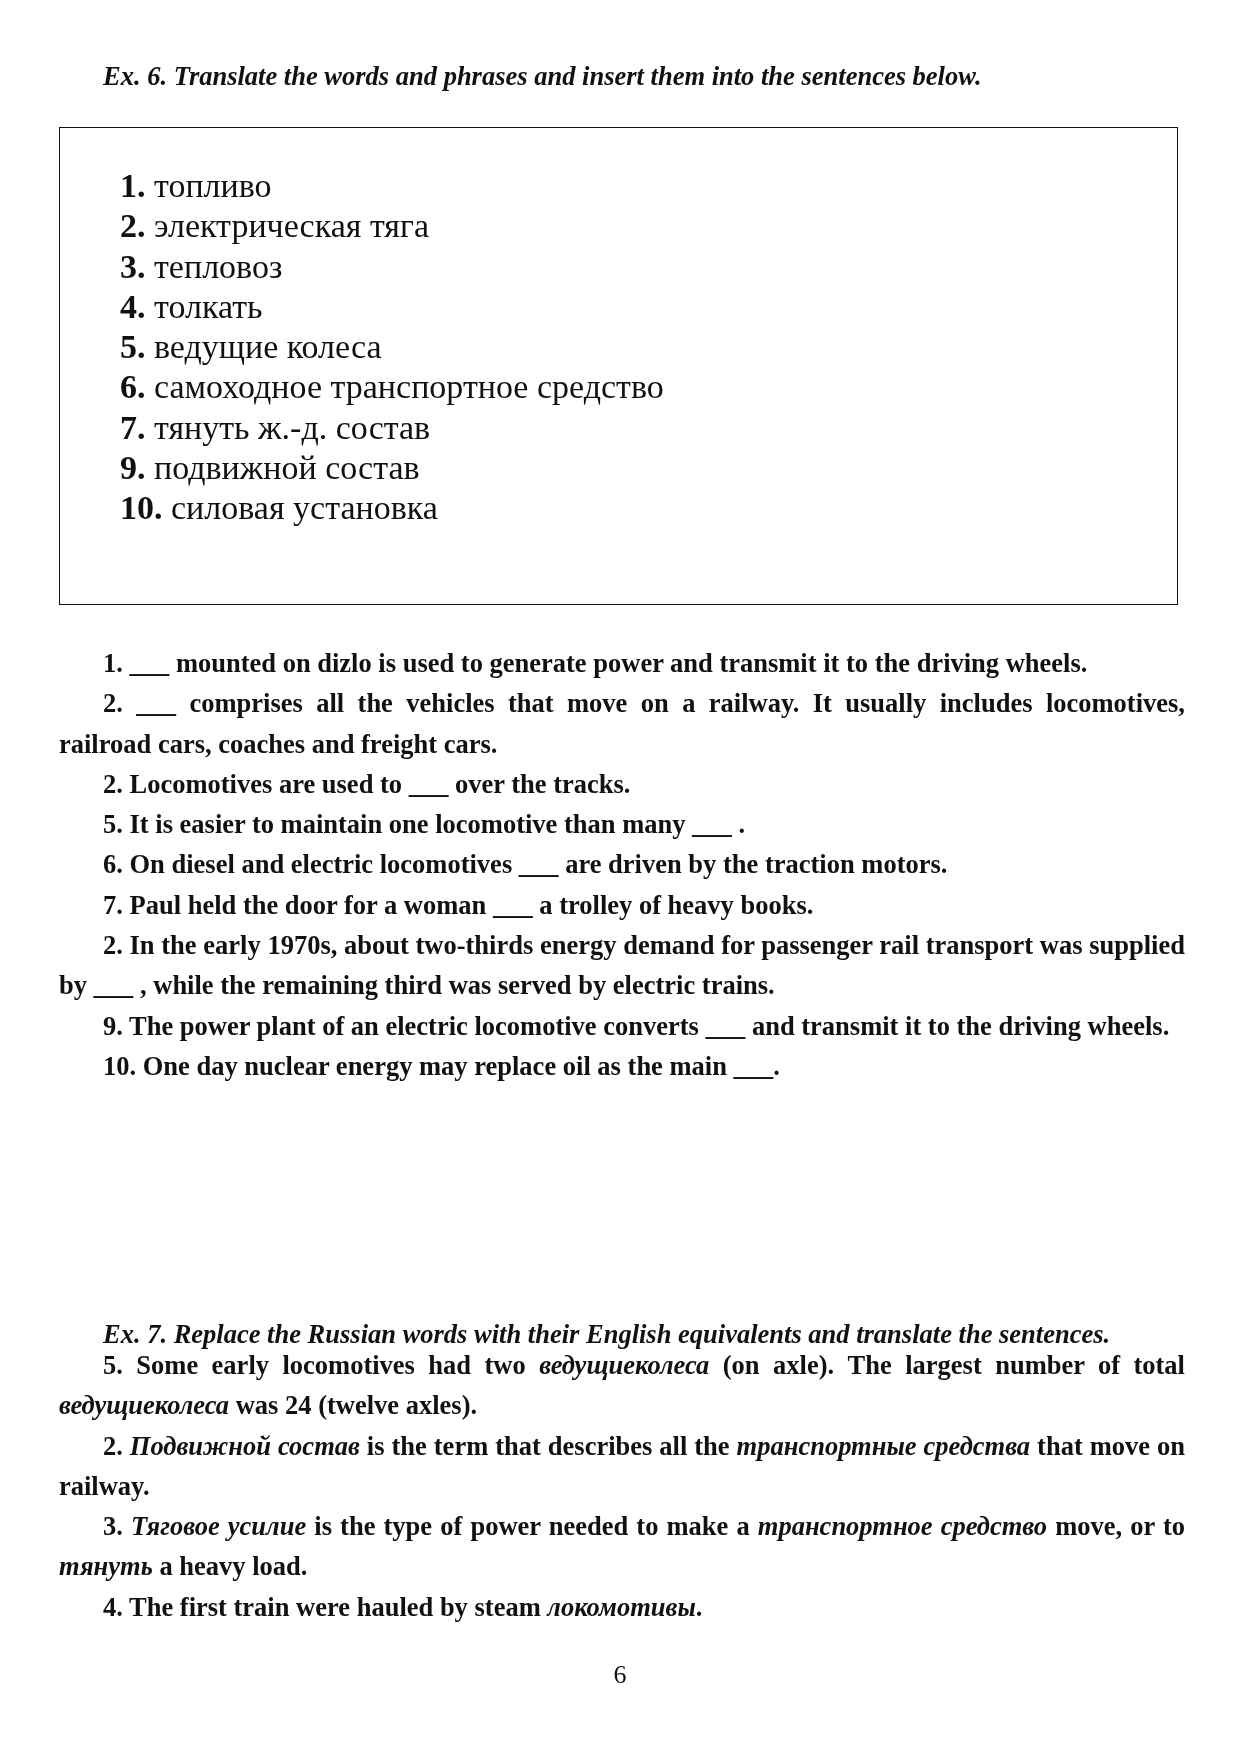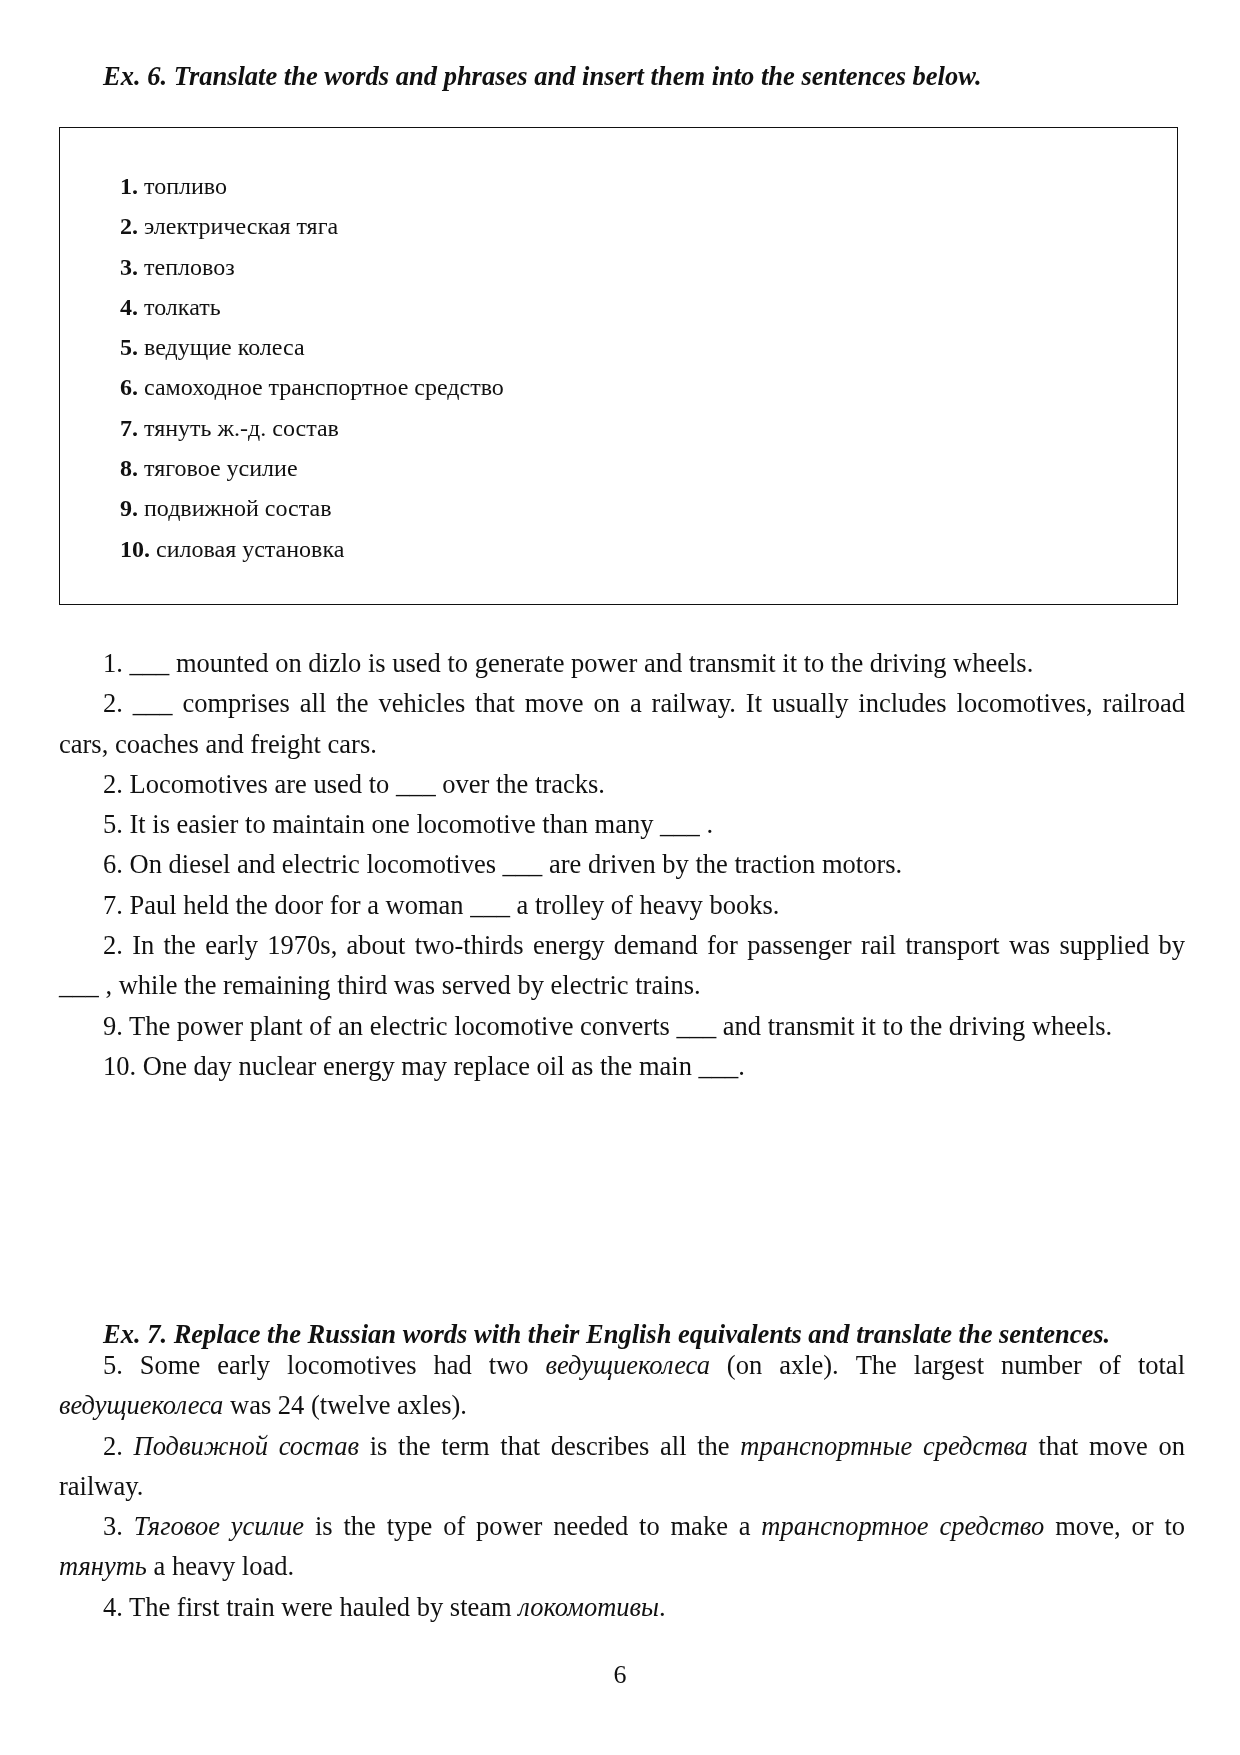--- a/index.html
+++ b/index.html
@@ -14,23 +14,23 @@
     font-style: italic; font-weight: bold; font-size: 26.5px; line-height: 40px;
     text-align: justify;
   }
   .heading.ex6 { top: 56px; text-indent: 44px; }
   .heading.ex7 { top: 1314px; text-indent: 44px; text-align-last: left; }
   .wordbox {
     position: absolute; left: 59px; top: 127px; width: 1117px; height: 476px;
     border: 1.5px solid #111;
   }
   .wordlist { position: absolute; left: 60px; top: 38px; margin: 0; padding: 0; list-style: none; }
-  .wordlist li { font-size: 24px; line-height: 40.3px; white-space: nowrap; }
+  .wordlist li { font-size: 34px; line-height: 40.3px; white-space: nowrap; }
   .wordlist .num { font-weight: bold; }
-  .sentences { position: absolute; left: 59px; width: 1126px; font-size: 26.5px; line-height: 40.3px; }
+  .sentences { position: absolute; left: 59px; width: 1126px; font-size: 26.5px; line-height: 40.3px; font-weight: bold; }
   .sentences.ex6s { top: 643px; }
   .sentences.ex7s { top: 1345px; }
   .sentence { text-indent: 44px; text-align: justify; margin: 0; }
   .sentence.last-left { text-align-last: left; }
   .ru { font-style: italic; }
   .page-number { position: absolute; top: 1660px; left: 0; width: 1240px; text-align: center; font-size: 26px; }
 </style>
 </head>
 <body>
 
@@ -40,21 +40,20 @@
 
   <div class="wordbox">
     <ul class="wordlist">
       <li><span class="num">1.</span> <span>топливо</span></li>
       <li><span class="num">2.</span> <span>электрическая тяга</span></li>
       <li><span class="num">3.</span> <span>тепловоз</span></li>
       <li><span class="num">4.</span> <span>толкать</span></li>
       <li><span class="num">5.</span> <span>ведущие колеса</span></li>
       <li><span class="num">6.</span> <span>самоходное транспортное средство</span></li>
       <li><span class="num">7.</span> <span>тянуть ж.-д. состав</span></li>
-      <li><span class="num">8.</span> <span>тяговое усилие</span></li>
       <li><span class="num">9.</span> <span>подвижной состав</span></li>
       <li><span class="num">10.</span> <span>силовая установка</span></li>
     </ul>
   </div>
 
   <div class="sentences ex6s">
     <p class="sentence last-left">1.  ___ mounted on dizlo is used to generate power and transmit it to the driving wheels.</p>
     <p class="sentence last-left">2.  ___ comprises all the vehicles that move on a railway. It usually includes locomotives, railroad cars, coaches and freight cars.</p>
     <p class="sentence last-left">2. Locomotives are used to ___ over the tracks.</p>
     <p class="sentence last-left">5. It is easier to maintain one locomotive than many ___ .</p>

